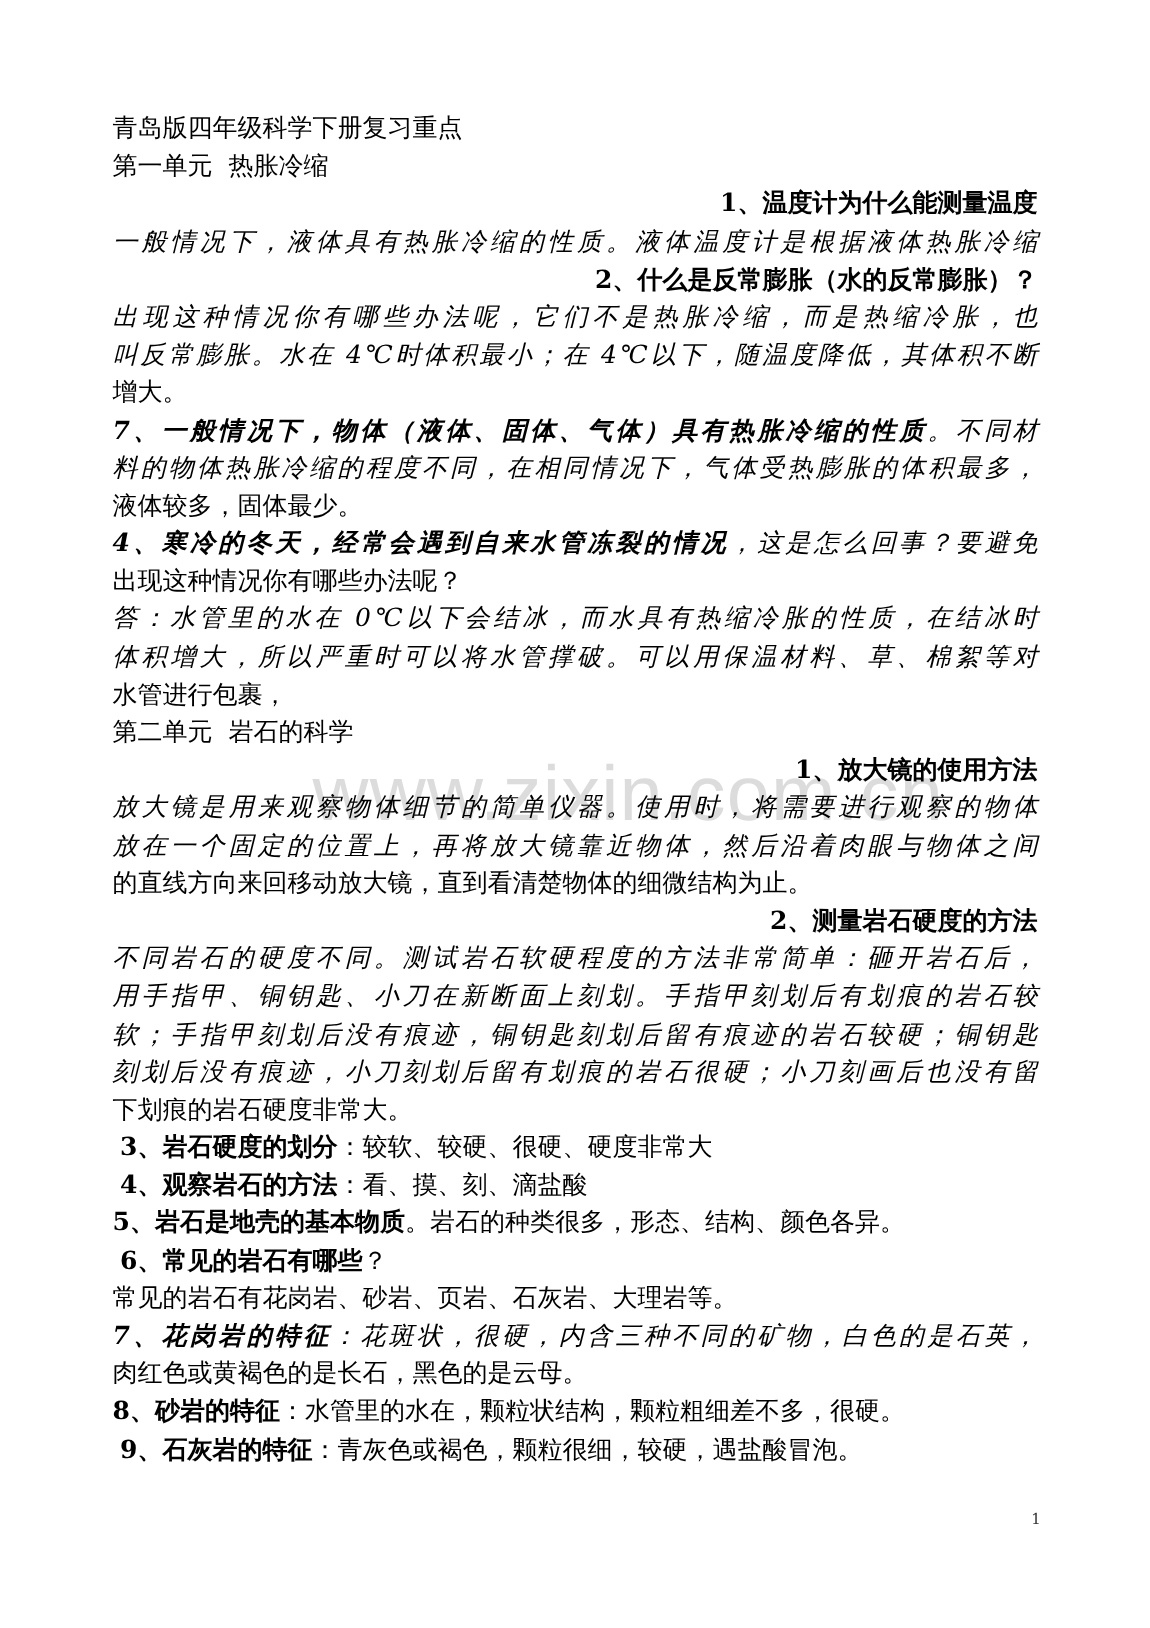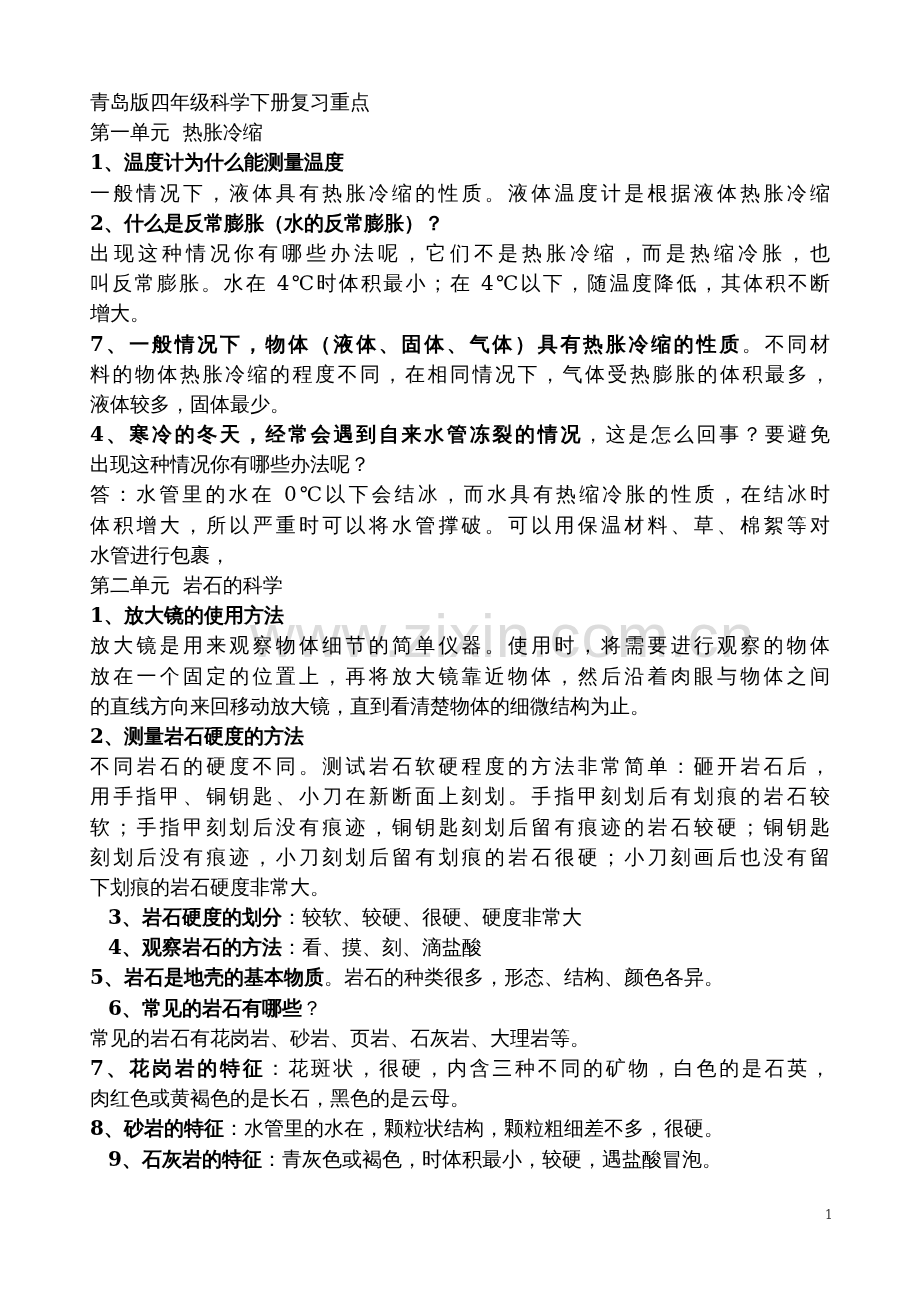--- a/index.html
+++ b/index.html
@@ -47,23 +47,24 @@
   .line {
     height: 30.2px;
     line-height: 30.2px;
     font-size: 20px;
     white-space: nowrap;
     overflow: visible;
   }
   .line.full {
     text-align: justify;
     text-align-last: justify;
+    font-style: italic;
   }
-  .line.indent { padding-left: 6px; margin-left: 12px; }
-  .b { font-weight: bold; }
+  .line.indent { padding-left: 6px; }
+  .b { font-weight: bold; text-align: right; }
   .page-number {
     position: absolute;
     left: 825px;
     top: 1208px;
     font-size: 12px;
     line-height: 14px;
     color: #333333;
   }
 </style>
 </head>
@@ -113,18 +114,18 @@
     <div class="line indent"><span class="b">3、岩石硬度的划分</span><span>：较软、较硬、很硬、硬度非常大</span></div>
     <div class="line indent"><span class="b">4、观察岩石的方法</span><span>：看、摸、刻、滴盐酸</span></div>
     <div class="line"><span class="b">5、岩石是地壳的基本物质</span><span>。岩石的种类很多，形态、结构、颜色各异。</span></div>
     <div class="line indent"><span class="b">6、常见的岩石有哪些</span><span>？</span></div>
     <div class="line">常见的岩石有花岗岩、砂岩、页岩、石灰岩、大理岩等。</div>
 
     <div class="line full"><span class="b">7、花岗岩的特征</span><span>：花斑状，很硬，内含三种不同的矿物，白色的是石英，</span></div>
     <div class="line">肉红色或黄褐色的是长石，黑色的是云母。</div>
 
     <div class="line"><span class="b">8、砂岩的特征</span><span>：水管里的水在，颗粒状结构，颗粒粗细差不多，很硬。</span></div>
-    <div class="line indent"><span class="b">9、石灰岩的特征</span><span>：青灰色或褐色，时体积最小，较硬，遇盐酸冒泡。</span></div>
+    <div class="line indent"><span class="b">9、石灰岩的特征</span><span>：青灰色或褐色，颗粒很细，较硬，遇盐酸冒泡。</span></div>
 
   </div>
 
   <div class="page-number">1</div>
 </div>
 
 </body></html>

